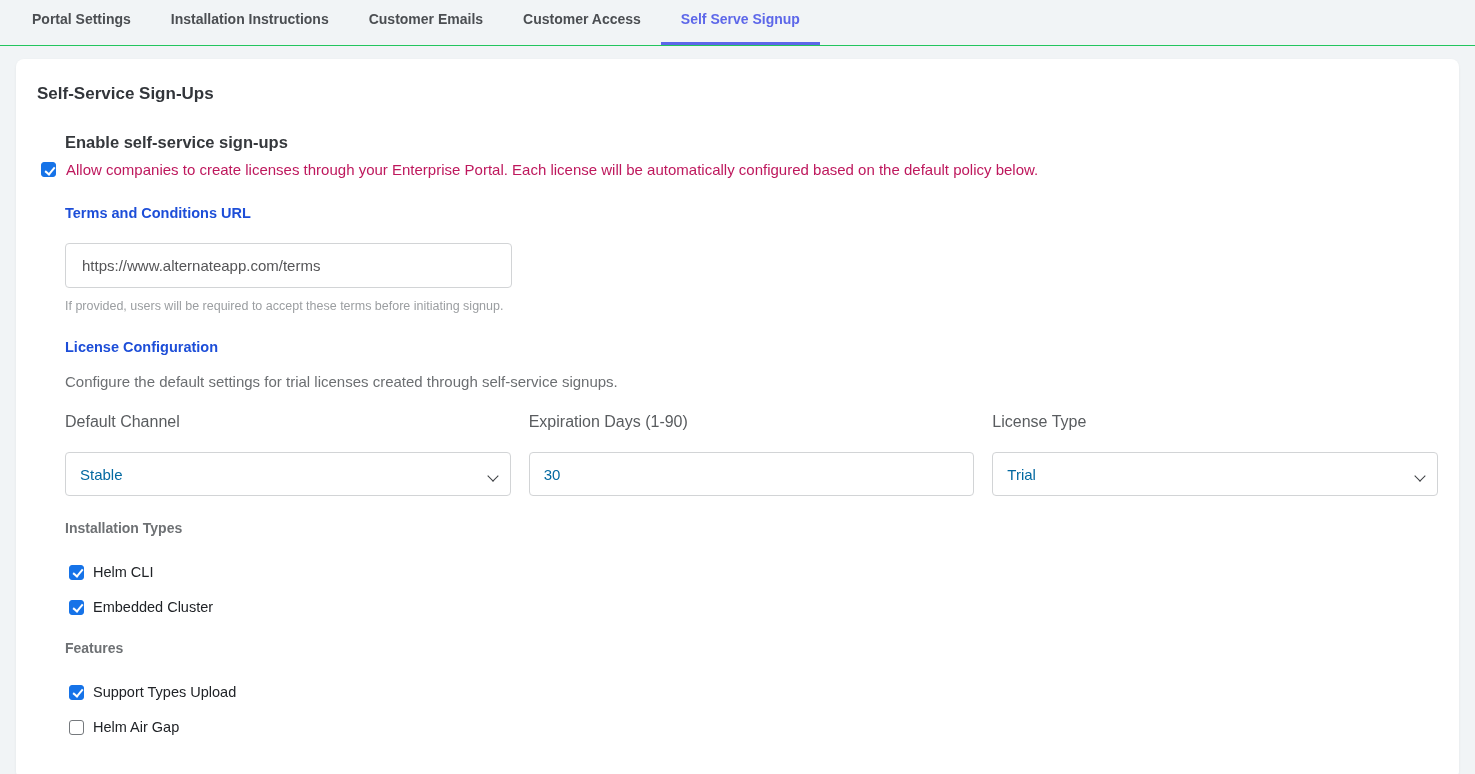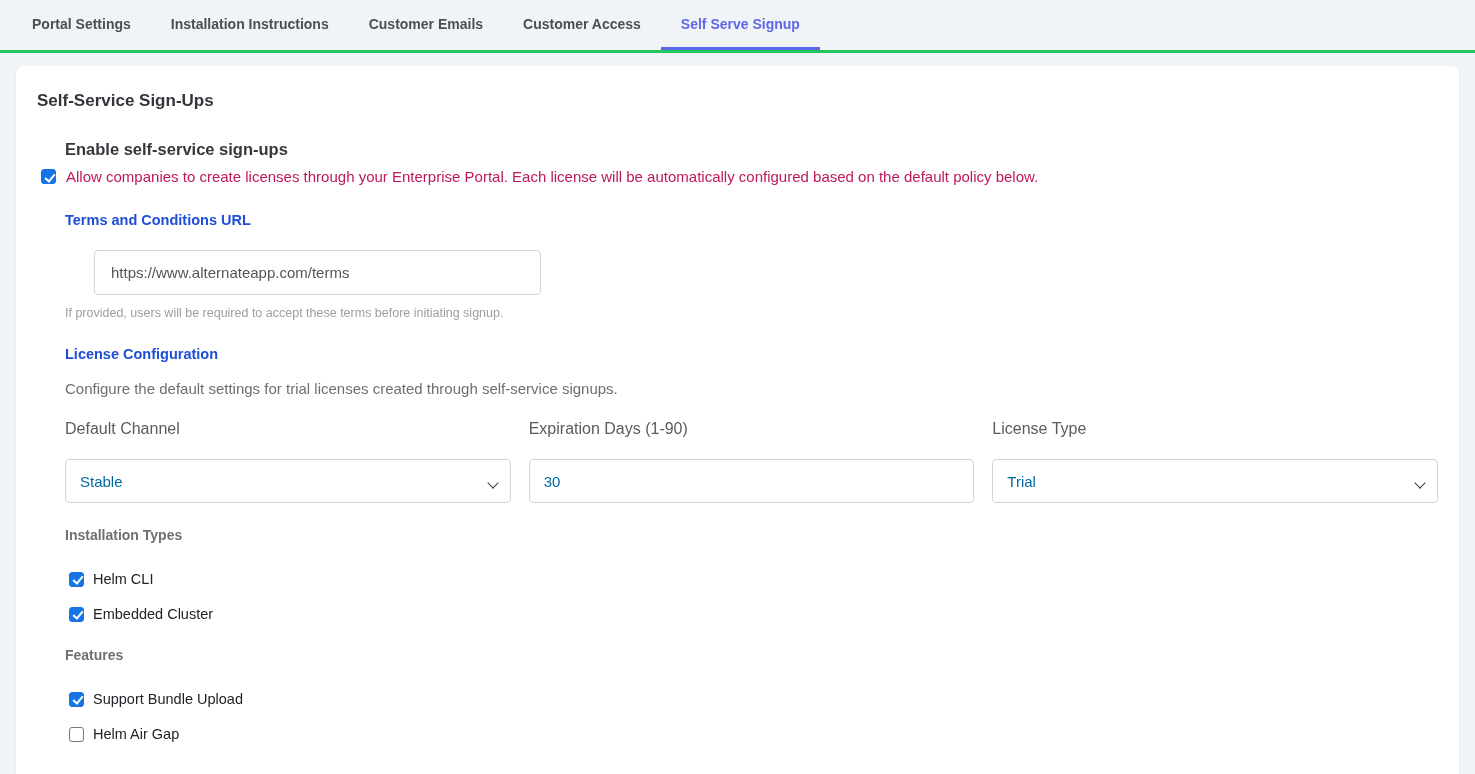--- a/index.html
+++ b/index.html
@@ -8,22 +8,22 @@
     background: #f1f4f6;
     font-family: "Liberation Sans", "DejaVu Sans", sans-serif;
     color: #323232;
   }
 
   
   .tabbar {
     display: flex;
     align-items: flex-end;
     padding-left: 12px;
-    border-bottom: 3px solid #22c55e;
-    height: 53px;
+    border-bottom: 1px solid #22c55e;
+    height: 46px;
   }
   .tab {
     padding: 15px 20px 13px;
     font-size: 14px;
     line-height: 19px;
     font-weight: 600;
     color: #4b4e52;
     border-bottom: 3px solid transparent;
     cursor: pointer;
     white-space: nowrap;
@@ -97,21 +97,20 @@
     width: 447px;
     height: 45px;
     border: 1px solid #d2d4d6;
     border-radius: 4px;
     padding: 4px 16px;
     font-size: 15px;
     color: #555557;
     font-family: "Liberation Sans", sans-serif;
     background: #fff;
     outline: none;
-    margin-left: 29px;
   }
   .helper-text {
     margin-top: 10px;
     font-size: 12.5px;
     color: #9b9ea1;
     line-height: 16px;
   }
 
   .license-desc {
     margin-top: 15px;
@@ -284,21 +283,21 @@
       <div class="check-item">
         <span class="cb checked"></span>
         <span class="label">Embedded Cluster</span>
       </div>
     </div>
 
     <div class="group-label">Features</div>
     <div class="check-list">
       <div class="check-item">
         <span class="cb checked"></span>
-        <span class="label">Support Bundle Upload</span>
+        <span class="label">Support Types Upload</span>
       </div>
       <div class="check-item">
         <span class="cb"></span>
         <span class="label">Helm Air Gap</span>
       </div>
     </div>
 
   </div>
 </main>
 

